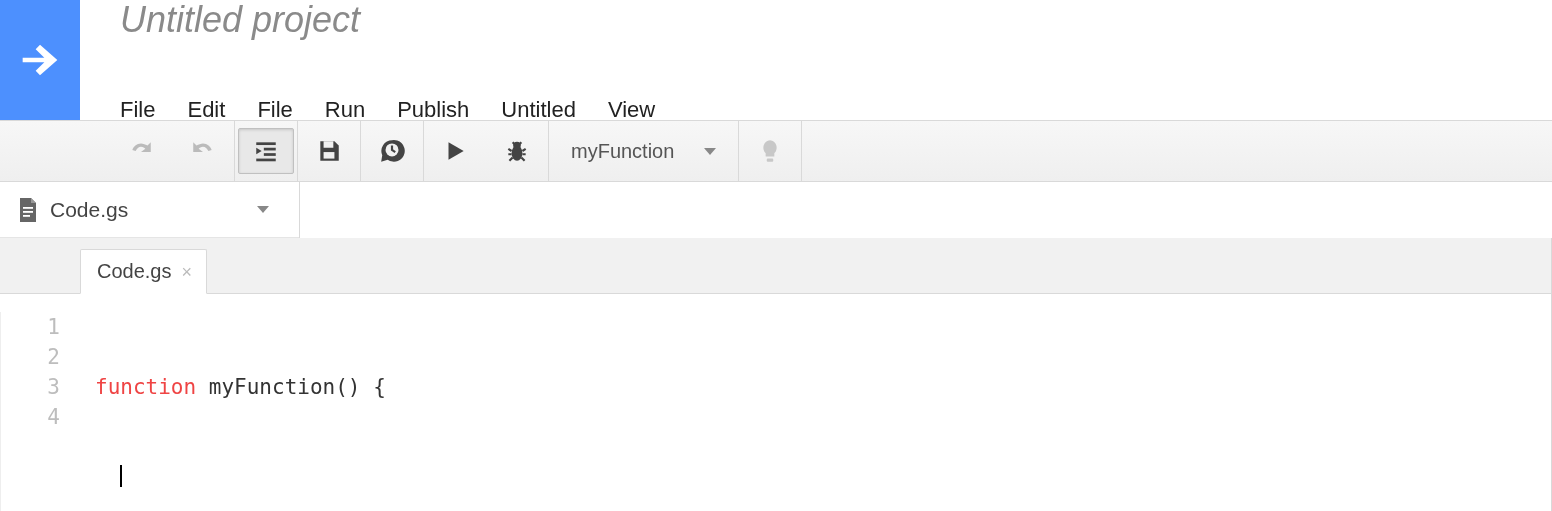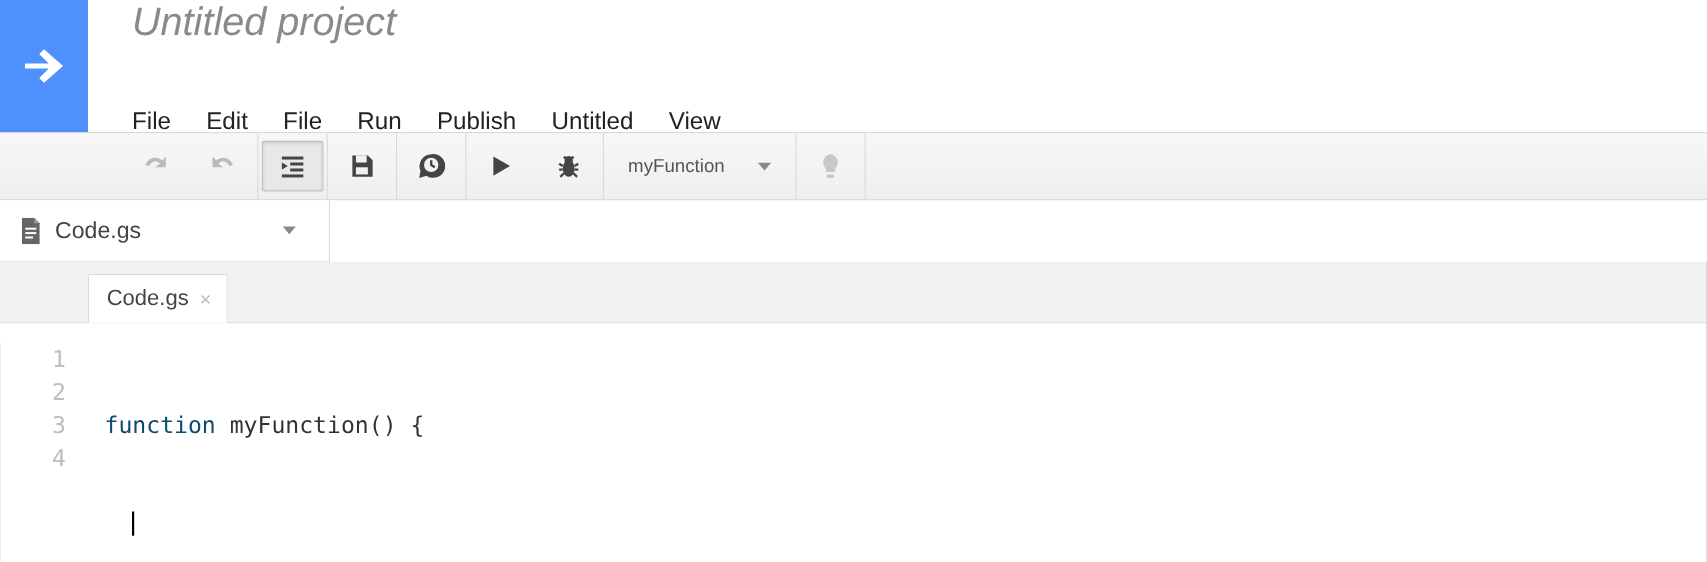--- a/index.html
+++ b/index.html
@@ -67,21 +67,21 @@
   .tb-btn.disabled { color: #bbb; }
   .tb-btn.pressed {
     background: #e8e8e8;
     border: 1px solid #c0c0c0;
     box-shadow: inset 0 1px 3px rgba(0,0,0,.15);
   }
   .tb-btn svg, .tb-btn .glyph { width: 26px; height: 26px; }
   .tb-func {
     display: flex; align-items: center;
     padding: 0 22px;
-    font-size: 17px;
+    font-size: 20px;
     color: #555;
     gap: 30px;
     height: 100%;
   }
   .caret-down {
     width: 0; height: 0;
     border-left: 6px solid transparent;
     border-right: 6px solid transparent;
     border-top: 7px solid #888;
   }
@@ -154,21 +154,21 @@
     user-select: none;
     border-left: 1px solid #eee;
   }
   .gutter div { height: 30px; }
   .code {
     padding-left: 15px;
     color: #333;
     white-space: pre;
   }
   .code div { height: 30px; }
-  .kw { color: #0c4a6e; }
+  .kw { color: #ef4444; }
   .cursor {
     display: inline-block;
     width: 1.5px; height: 22px;
     background: #000;
     vertical-align: -3px;
   }
   .scrollbar-v {
     width: 16px;
     background: #f1f1f1;
     border-left: 1px solid #e5e5e5;

